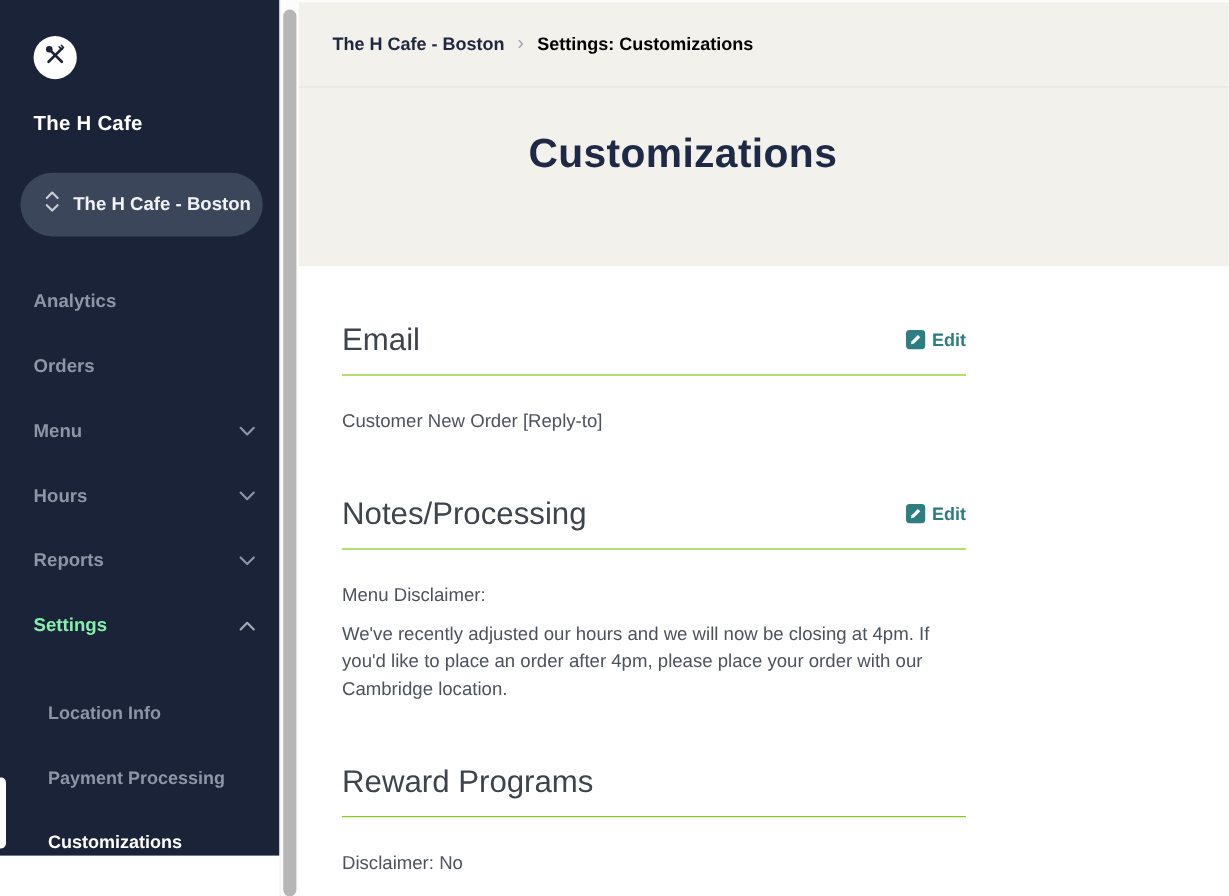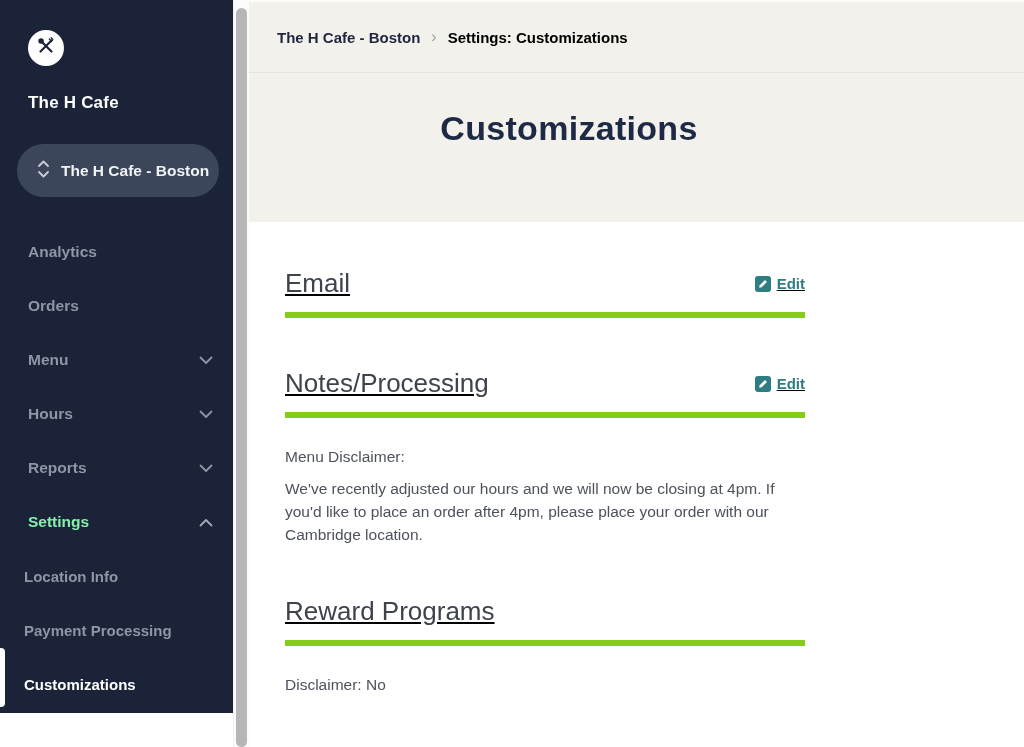--- a/index.html
+++ b/index.html
@@ -64,22 +64,22 @@
   }
   .nav-item .nav-label {
     color: #8d95a6;
     font-size: 15.5px;
     font-weight: 700;
   }
   .nav-item.settings .nav-label { color: #86efac; }
   .sub-item {
     height: 54px;
     display: flex;
-    align-items: center;
-    padding-left: 24px;
+    align-items: flex-end;
+    padding-left: 40px;
     cursor: pointer;
   }
   .sub-item .sub-label {
     color: #8d95a6;
     font-size: 15px;
     font-weight: 700;
   }
   .sub-item.active .sub-label { color: #ffffff; }
   .active-indicator {
     position: absolute;
@@ -148,31 +148,30 @@
   }
 
   
   .content { padding: 46px 0 0 36px; background: #ffffff; }
   .section { width: 520px; margin-bottom: 50px; }
   .section-head {
     display: flex;
     justify-content: space-between;
     align-items: center;
     padding-bottom: 13px;
-    border-bottom: 6px solid #84cc16;
-    text-decoration: underline;
+    border-bottom: 1px solid #84cc16;
   }
   .section-title {
     color: #3e434c;
     font-size: 26px;
     font-weight: 400;
   }
   .edit-btn {
     display: inline-flex;
-    align-items: flex-end;
+    align-items: flex-start;
     gap: 6px;
     color: #2e7d80;
     font-size: 15px;
     font-weight: 600;
     cursor: pointer;
     text-decoration: none;
   }
   .edit-icon {
     width: 16px; height: 16px;
     background: #2e7d80;
@@ -300,20 +299,21 @@
         <div class="section-title">Email</div>
         <a class="edit-btn">
           <span class="edit-icon">
             <svg width="10" height="10" viewBox="0 0 12 12">
                 <path d="M8.3 1.3l2.4 2.4-6.3 6.3-3 .6.6-3z" fill="#ffffff"></path>
               </svg>
           </span>
           <span>Edit</span>
         </a>
       </div>
+      <div class="section-body">Customer New Order [Reply-to]</div>
     </div>
 
     <div class="section">
       <div class="section-head">
         <div class="section-title">Notes/Processing</div>
         <a class="edit-btn">
           <span class="edit-icon">
             <svg width="10" height="10" viewBox="0 0 12 12">
                 <path d="M8.3 1.3l2.4 2.4-6.3 6.3-3 .6.6-3z" fill="#ffffff"></path>
               </svg>

